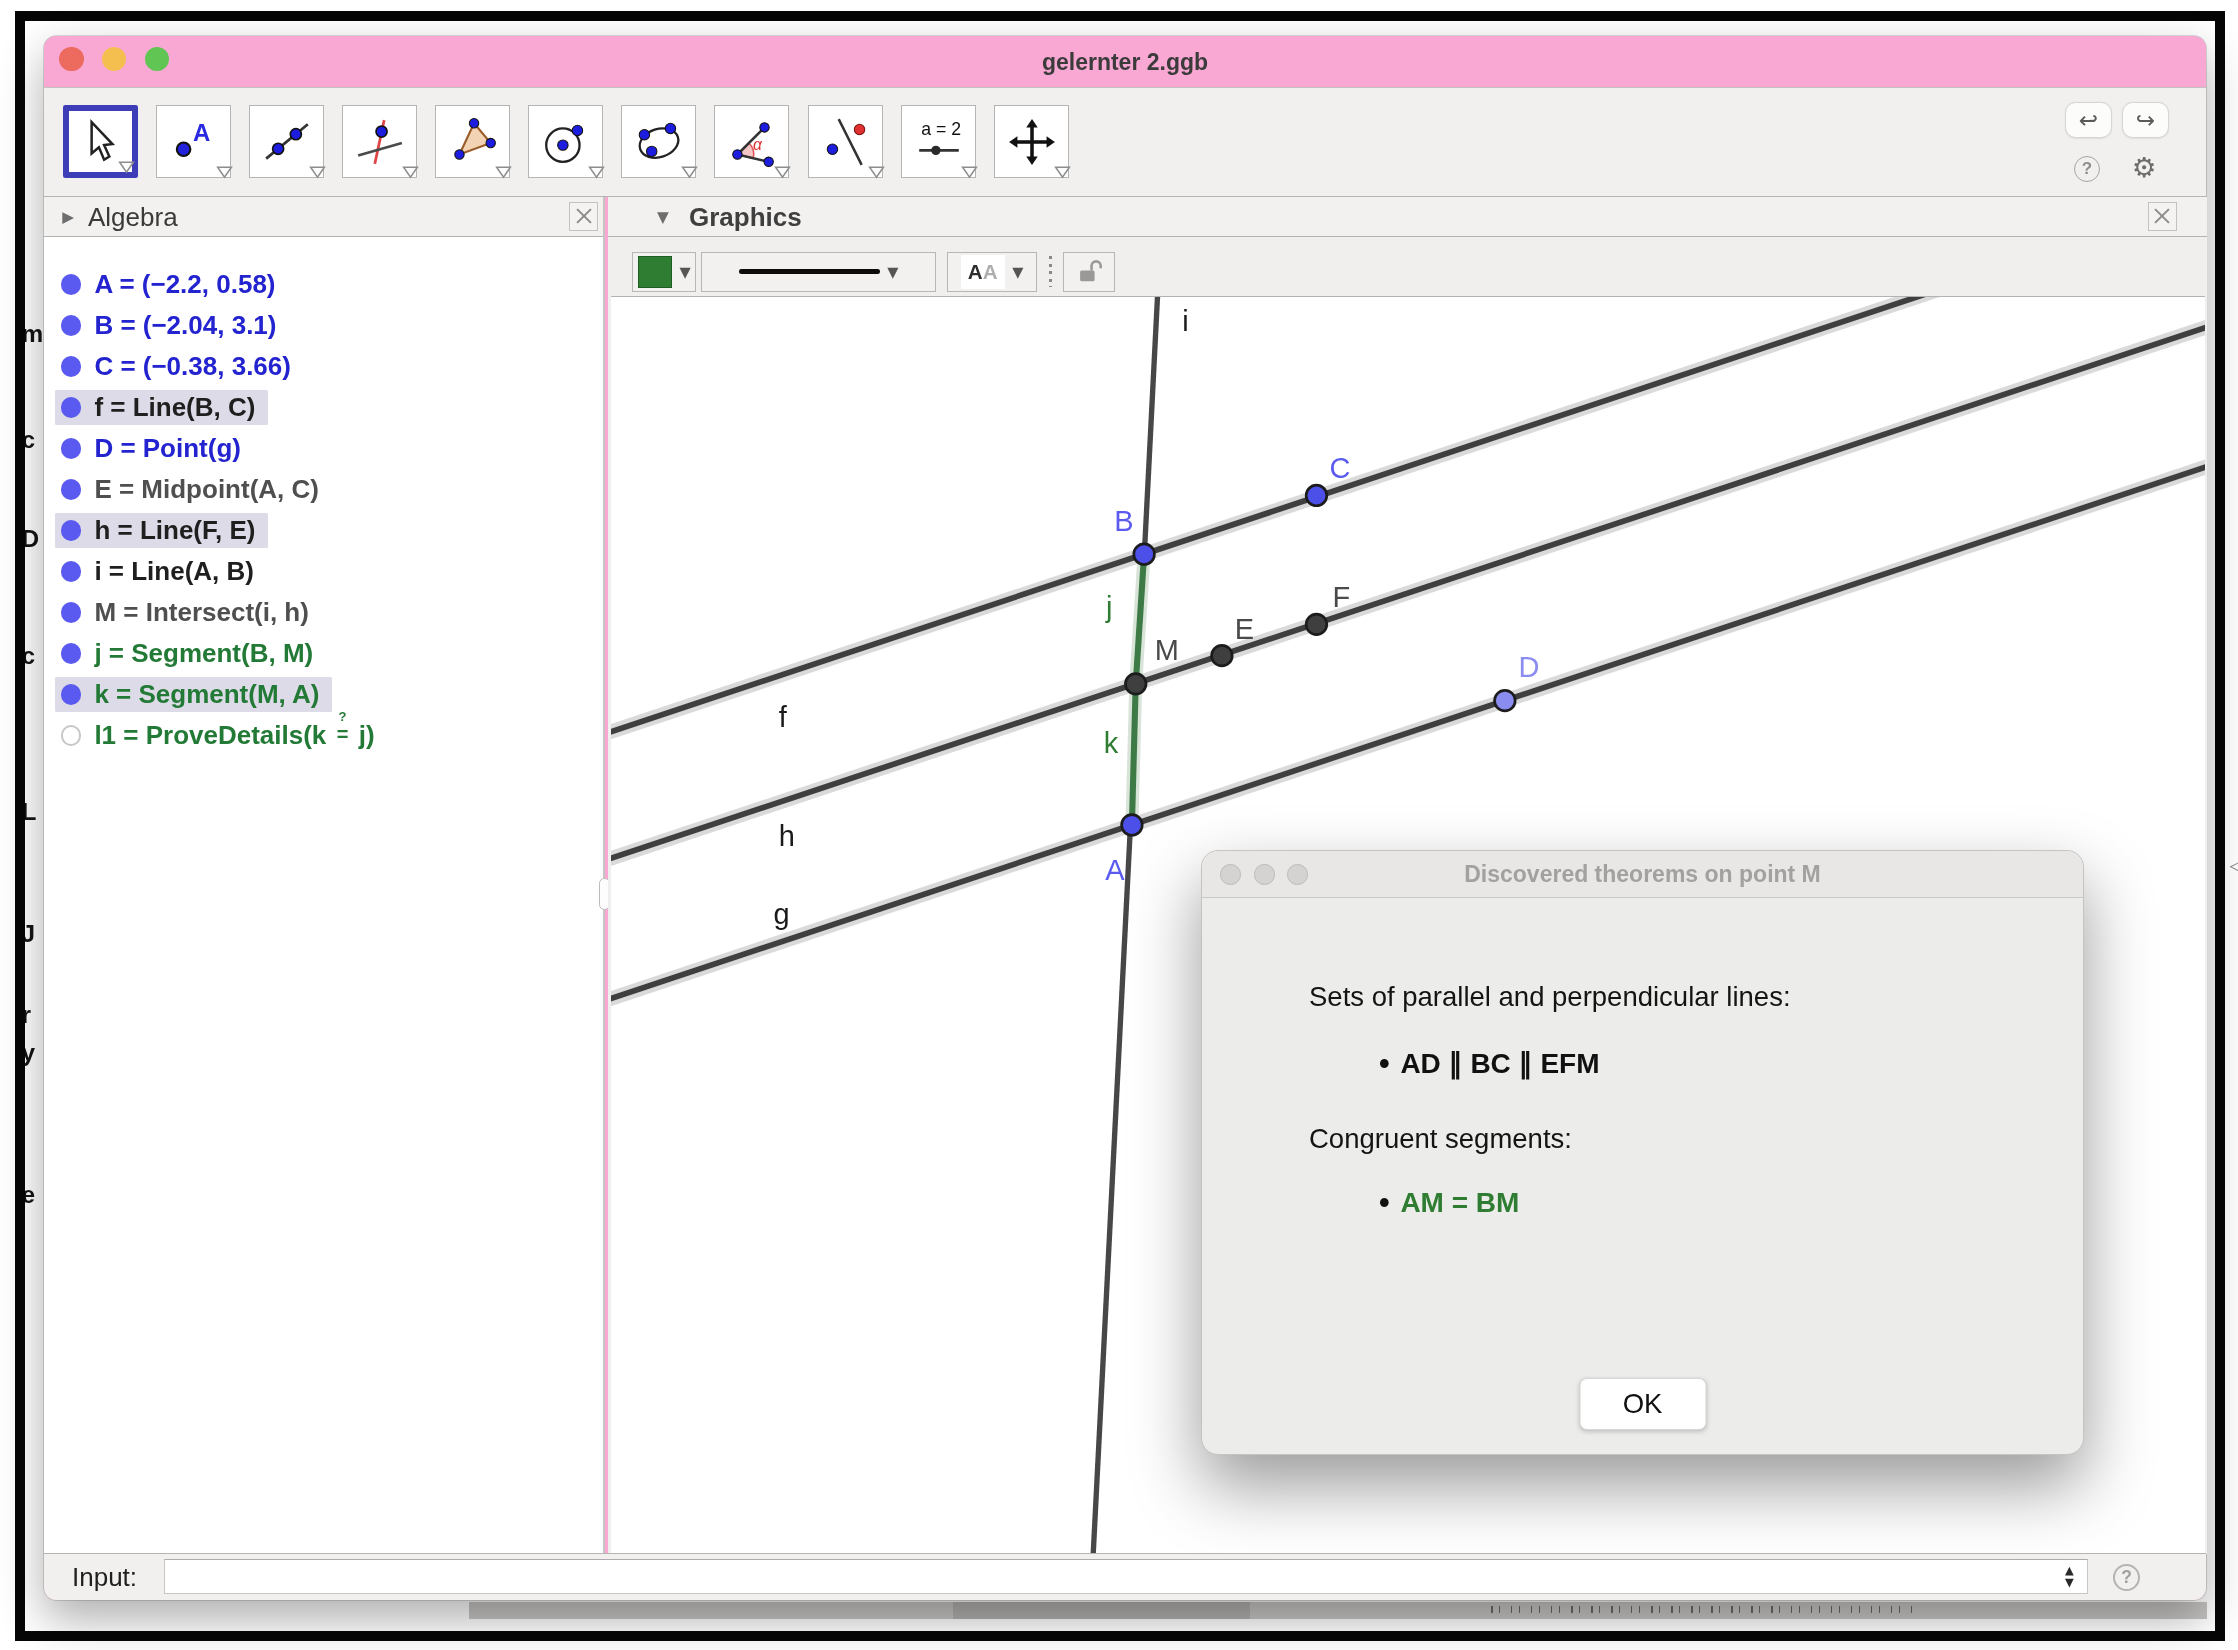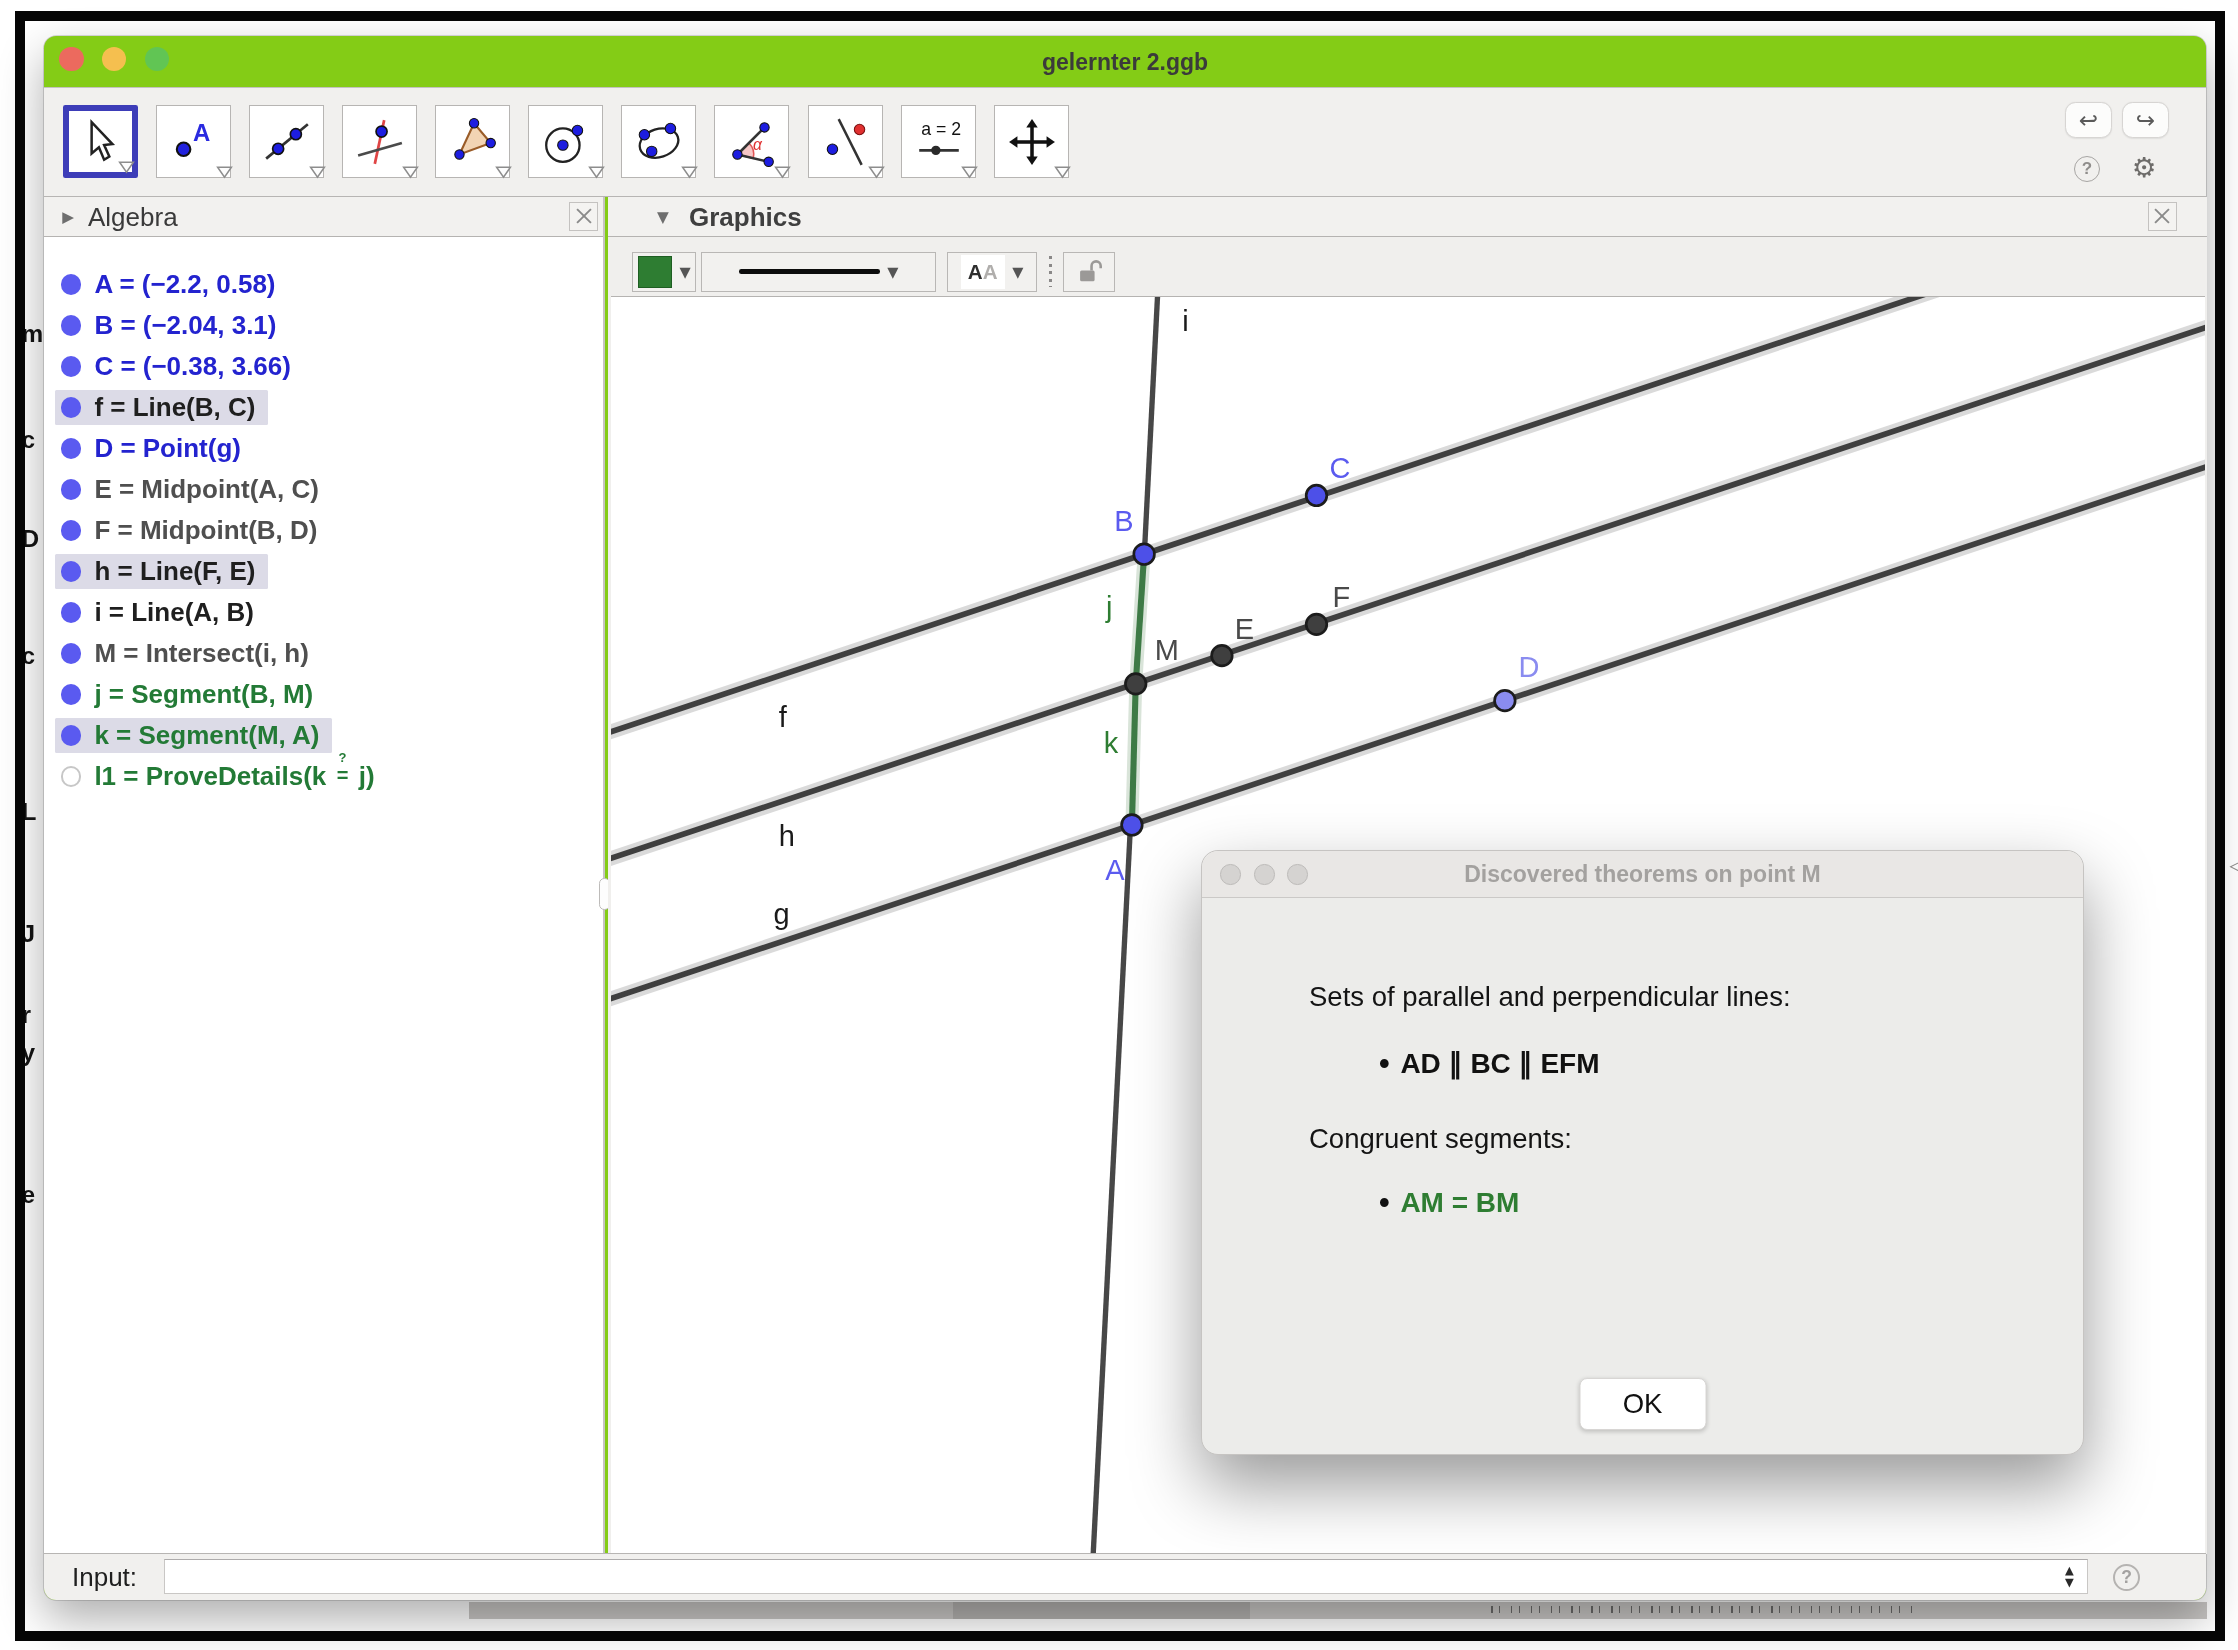--- a/index.html
+++ b/index.html
@@ -12,21 +12,21 @@
          border:10px solid #050505;pointer-events:none;z-index:40;}
 
   
   .bg-fragment{position:absolute;left:21.4px;width:23px;font-size:24.4px;font-weight:bold;color:#141414;z-index:4;}
   .behind-strip{position:absolute;left:469px;top:1602px;width:1738px;height:17px;background:#c8c6c4;z-index:4;}
   .behind-strip .block{position:absolute;left:484px;top:0;width:297px;height:17px;background:#b3b1af;}
   .behind-strip .marks{position:absolute;left:1022px;top:3.8px;width:427px;height:7.6px;opacity:.65;
      background:repeating-linear-gradient(90deg,#3a3a3a 0 1.5px,transparent 1.5px 8.4px,#3a3a3a 8.4px 9.2px,transparent 9.2px 20px);}
 
   
-  .app-window{position:absolute;left:44px;top:36px;width:2162px;height:1564px;background:#84cc16;
+  .app-window{position:absolute;left:44px;top:36px;width:2162px;height:1564px;background:#f9a8d4;
       border-radius:12.2px;box-shadow:0 19px 46px rgba(0,0,0,.32),0 0 0 0.8px rgba(0,0,0,.18);z-index:10;}
 
   .titlebar{position:absolute;left:0;top:0;width:100%;height:52px;border-bottom:0.8px solid #c4c2c0;}
   .tl{position:absolute;top:10.7px;width:24.4px;height:24.4px;border-radius:50%;}
   .tl.red{left:15.3px;background:#ec6a5e;}
   .tl.yellow{left:58px;background:#f5bf4f;}
   .tl.green{left:101px;background:#61c554;}
   .window-title{position:absolute;left:0;top:0;width:100%;height:52px;line-height:52px;text-align:center;
       font-size:23px;font-weight:bold;color:#3b3b3b;}
 
@@ -303,26 +303,20 @@
         <div class="alg-row">
           <div class="alg-inner">
             <span class="bullet"></span>
             <span class="alg-text c-blue">D = Point(g)</span>
           </div>
         </div>
         <div class="alg-row">
           <div class="alg-inner">
             <span class="bullet"></span>
             <span class="alg-text c-gray">E = Midpoint(A, C)</span>
-          </div>
-        </div>
-        <div class="alg-row">
-          <div class="alg-inner">
-            <span class="bullet"></span>
-            <span class="alg-text c-gray">F = Midpoint(B, D)</span>
           </div>
         </div>
         <div class="alg-row">
           <div class="alg-inner hl">
             <span class="bullet"></span>
             <span class="alg-text c-black">h = Line(F, E)</span>
           </div>
         </div>
         <div class="alg-row">
           <div class="alg-inner">

